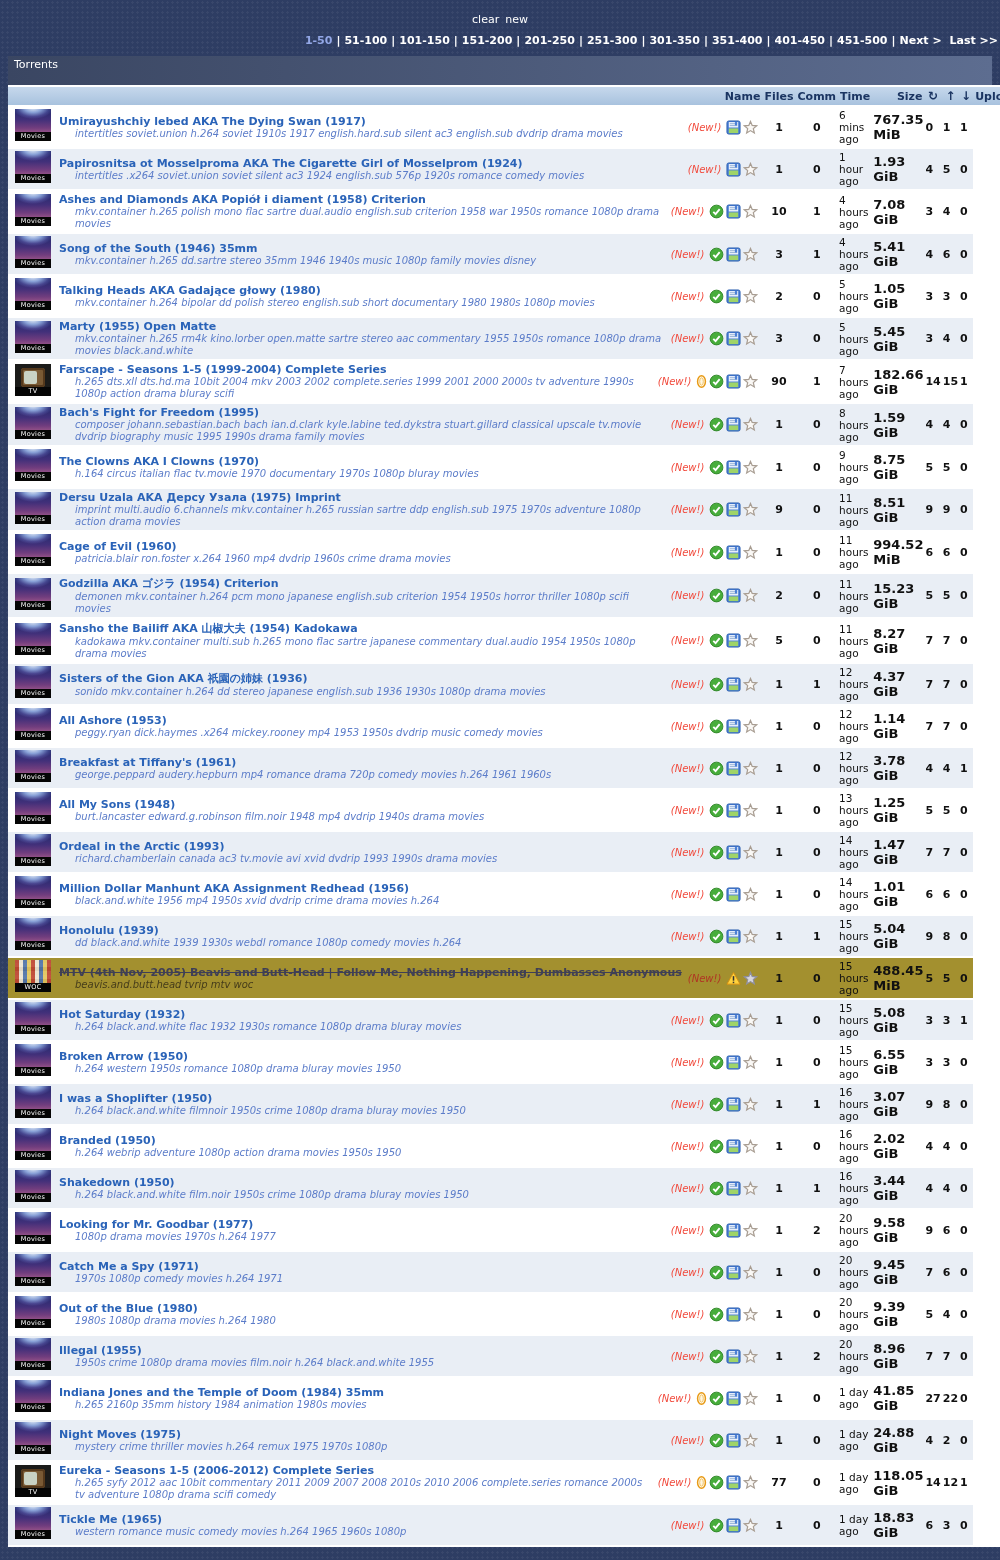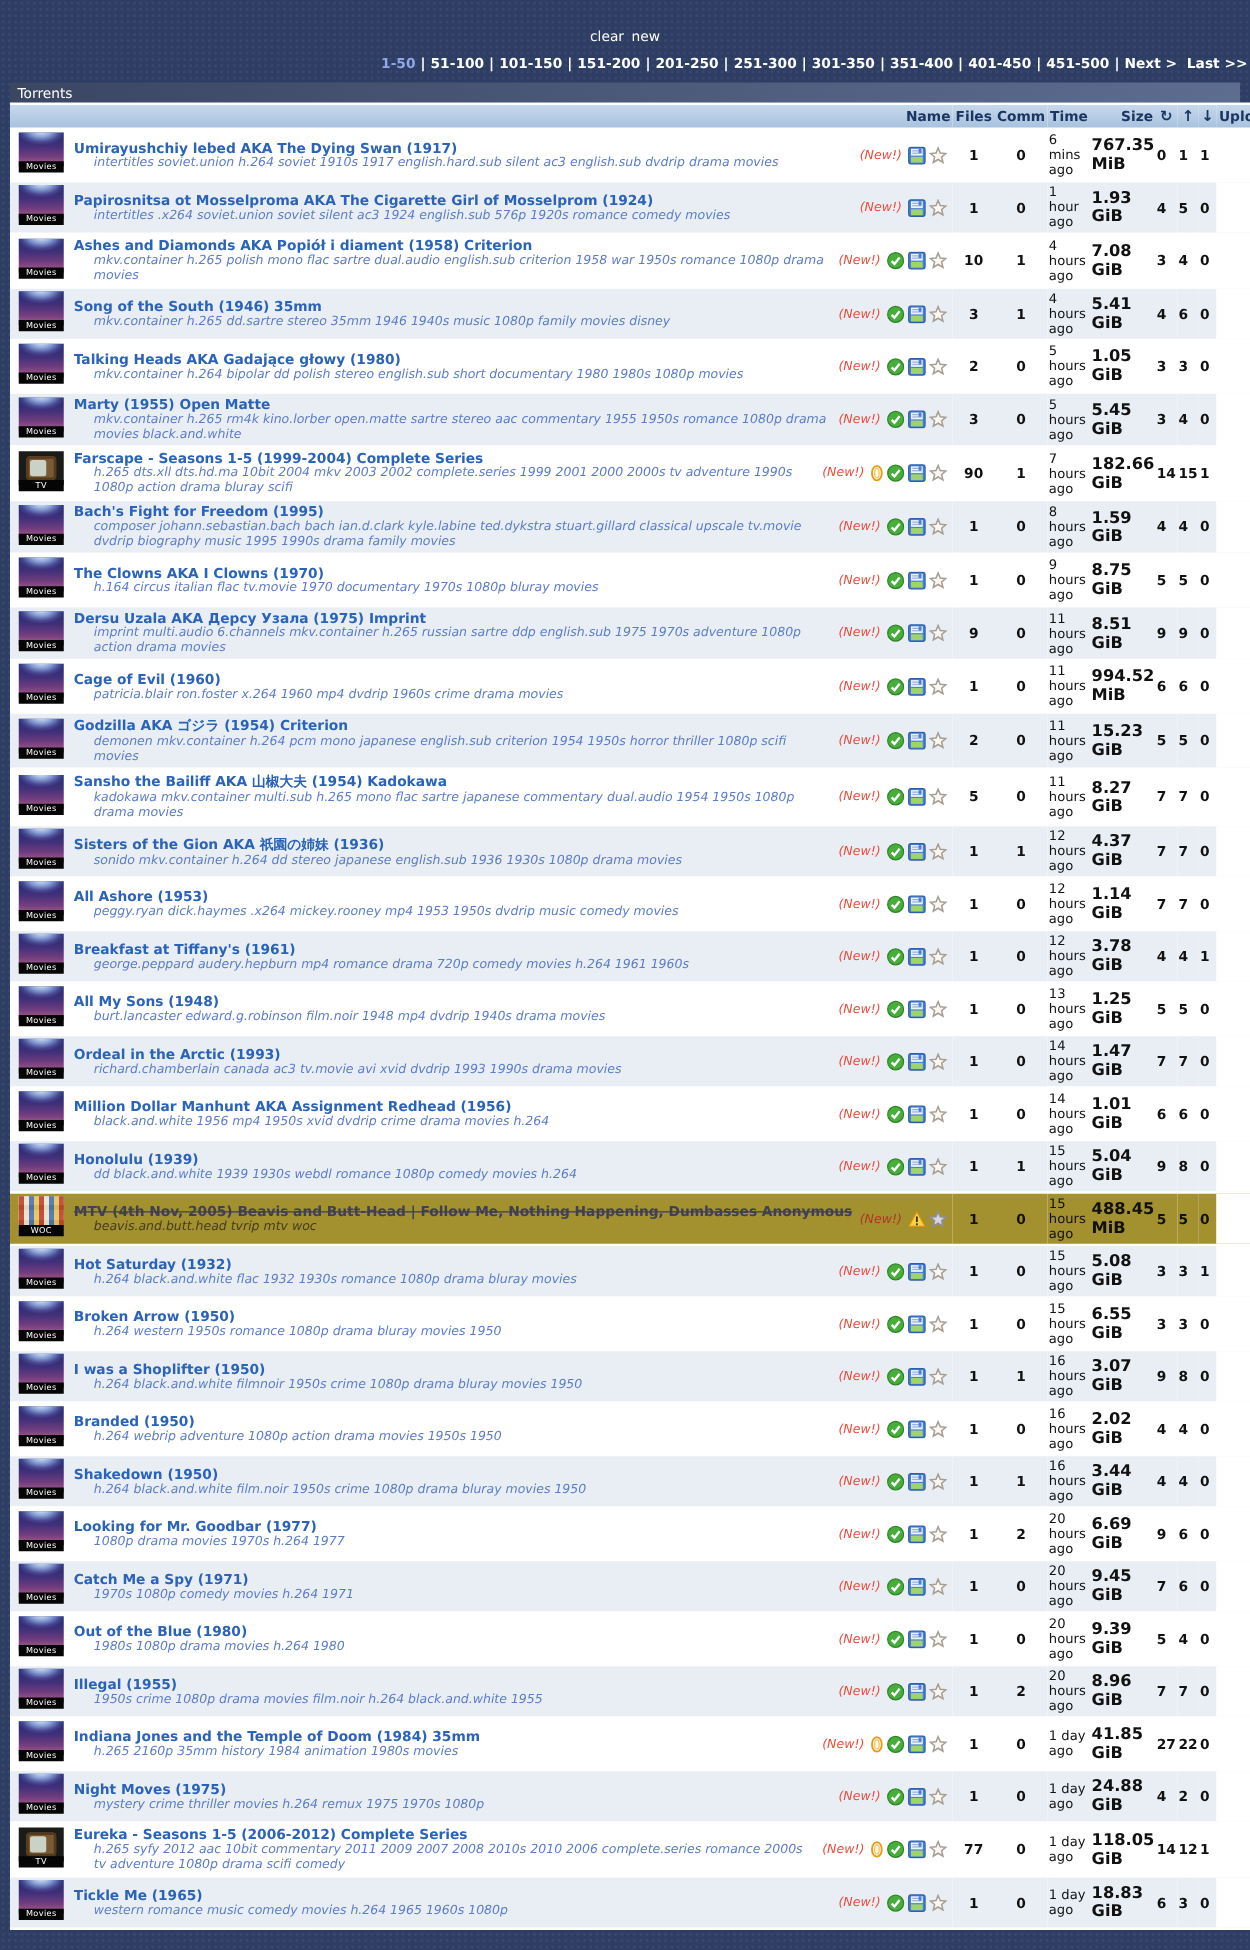--- a/index.html
+++ b/index.html
@@ -5,30 +5,30 @@
   * { box-sizing: border-box; }
   html,body { margin:0; padding:0; }
   body {
     width:1000px; height:1560px; overflow:hidden;
     background-color:#2e3d63;
     background-image: radial-gradient(rgba(255,255,255,0.05) 1px, rgba(0,0,0,0) 1.2px);
     background-size:5px 5px;
     font-family:"DejaVu Sans","Liberation Sans",sans-serif;
   }
   
-  .topbar { text-align:center; padding-top:8px;margin-top:10px; }
+  .topbar { text-align:center; padding-top:8px; }
   .topbar a { color:#ffffff; font-size:11px; text-decoration:none; margin:0 3px; }
   .pagination { text-align:right; padding:7px 0 9px; color:#ffffff; font-size:11px; font-weight:bold; }
   .pagination a { color:#ffffff; text-decoration:none; margin:0 2px; }
   .pagination a.current { color:#93a7e6; }
   .pagination .sep { margin:0 2px; color:#ffffff; }
 
   .content { margin:0 8px; }
   .section-bar {
-    height:16px; line-height:17px; padding-left:6px;
+    height:29px; line-height:17px; padding-left:6px;
     color:#ffffff; font-size:11px;
     background:linear-gradient(to right,#3a4662,#5d6d90);
   }
 
   table.torrents { width:100%; border-collapse:separate; border-spacing:0 2px; background:#ffffff; }
   thead th {
     background:linear-gradient(#c6d8ec,#a8c2de);
     color:#1b3562; font-size:11px; font-weight:bold;
     text-align:right; padding:2px 2px; height:16px; white-space:nowrap;
   }
@@ -1347,21 +1347,21 @@
                   <svg viewBox="0 0 16 16">
                     <path d="M8 1.5 L9.8 5.8 14.5 6.2 11 9.2 12.1 13.8 8 11.3 3.9 13.8 5 9.2 1.5 6.2 6.2 5.8 Z" fill="#faf8f5" stroke="#a89d92" stroke-width="1.3"></path>
                   </svg>
                 </span>
               </span>
       </div>
     </td>
     <td class="c-files">1</td>
     <td class="c-comm">2</td>
     <td class="c-time">20 hours ago</td>
-    <td class="c-size">6.69 GiB</td>
+    <td class="c-size">9.58 GiB</td>
     <td class="c-snatched">9</td>
     <td class="c-seeders">6</td>
     <td class="c-leechers">0</td>
     <td class="c-uploader"></td>
 
   </tr>
         <tr class="stripe">
     <td class="c-name">
       <div class="name-flex">
         <a href="#" class="thumb movies">

